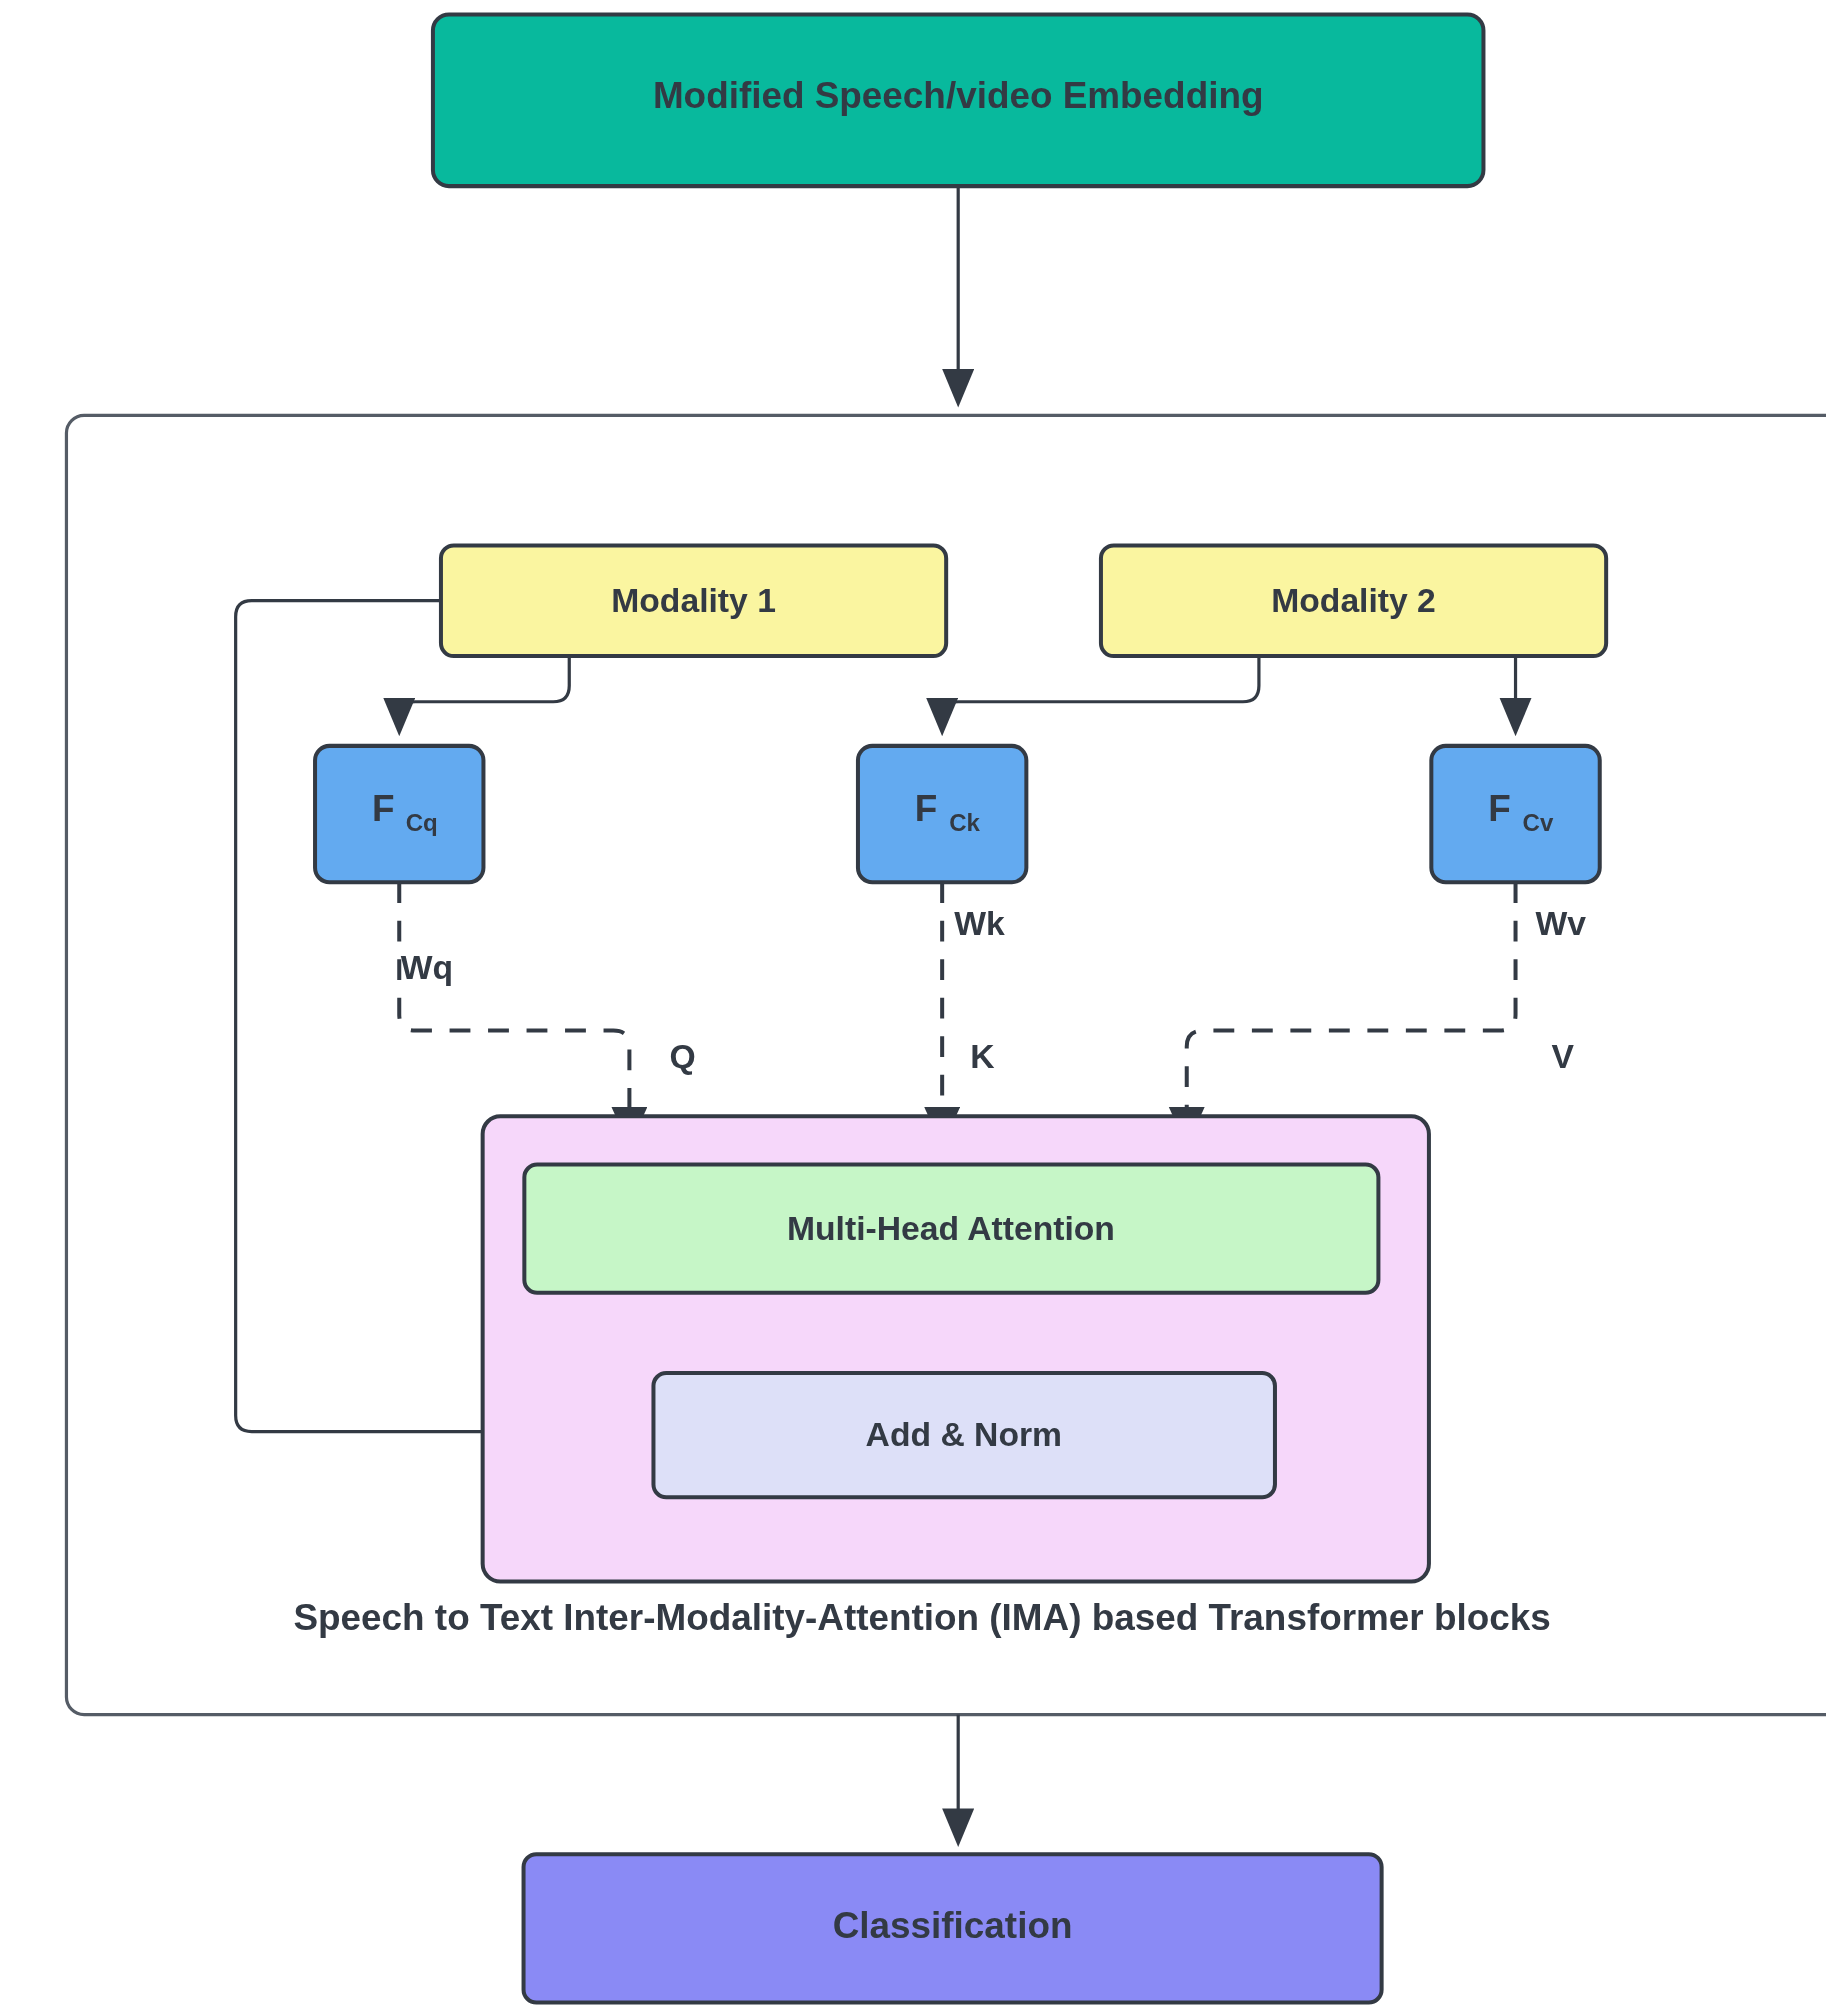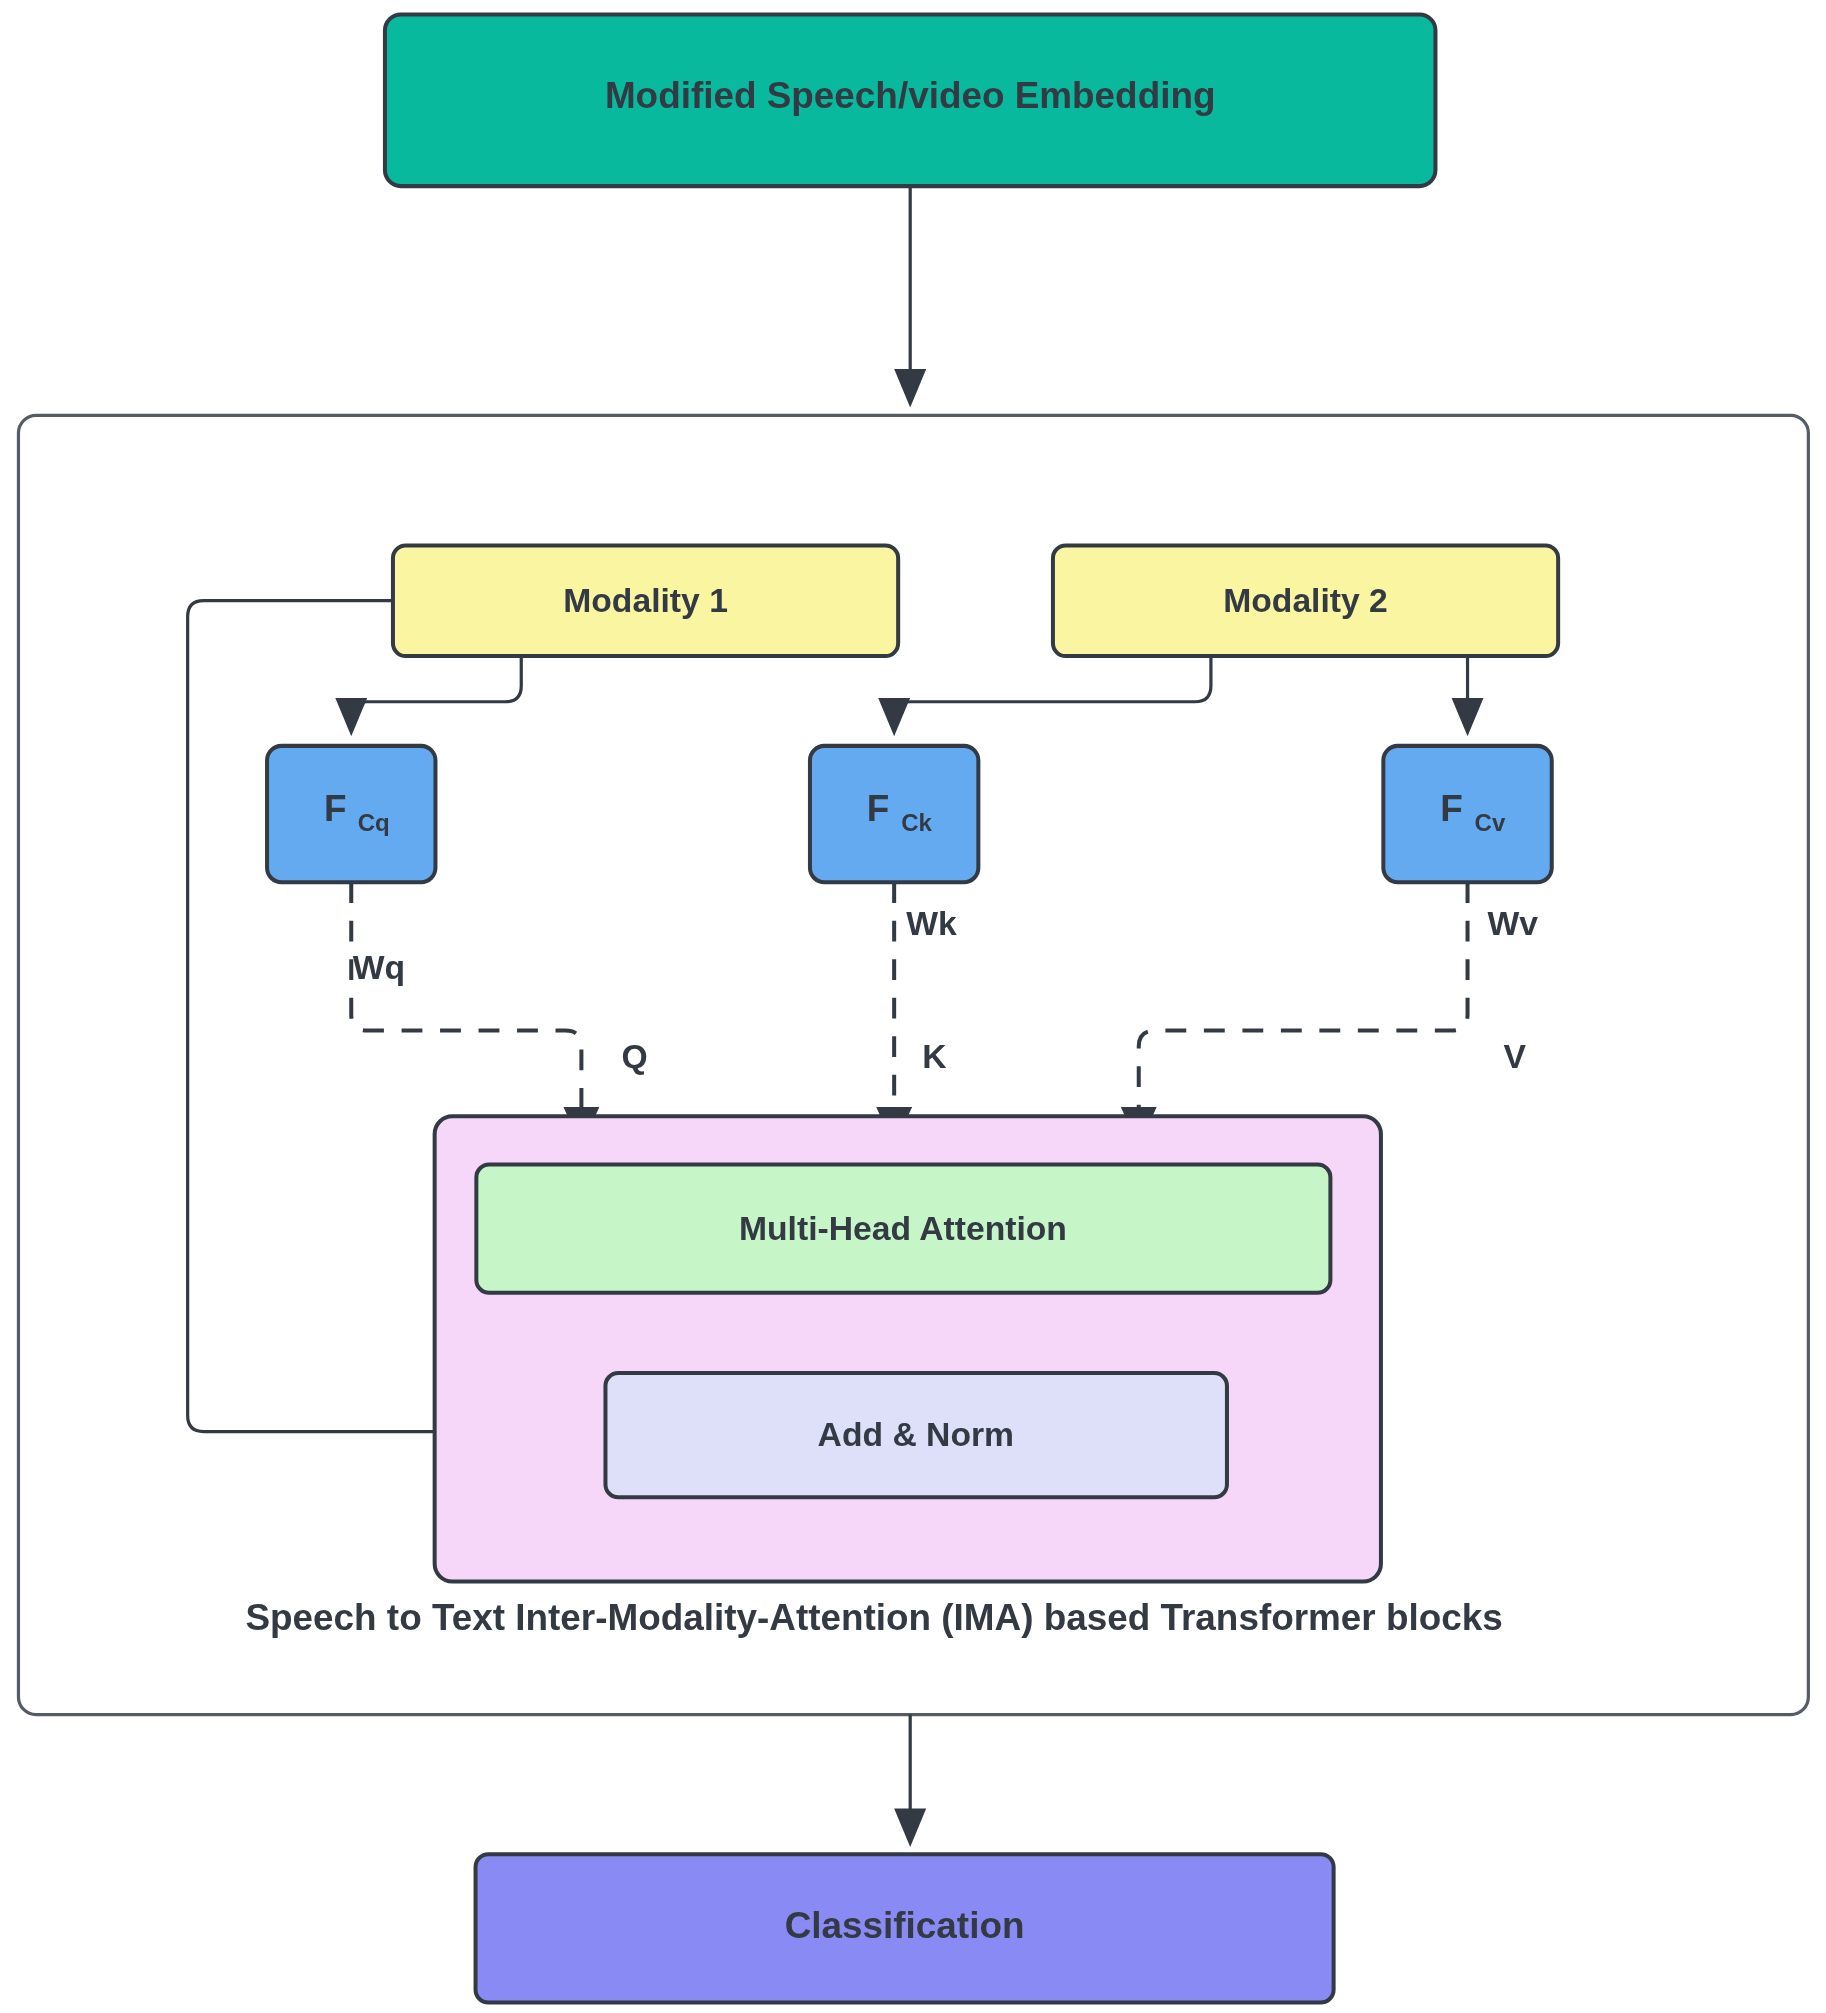--- a/index.html
+++ b/index.html
@@ -10,20 +10,21 @@
   body {
     width: 1826px;
     height: 2013px;
     font-family: "Liberation Sans", sans-serif;
     overflow: hidden;
   }
   #diagram-root {
     position: relative;
     width: 1530px;
     height: 2013px;
+    margin-left: 48px;
   }
   svg.flow {
     display: block;
     width: 1826px;
     height: 2013px;
   }
   .node-label {
     font-family: "Liberation Sans", sans-serif;
     font-weight: bold;
     fill: #333a44;

